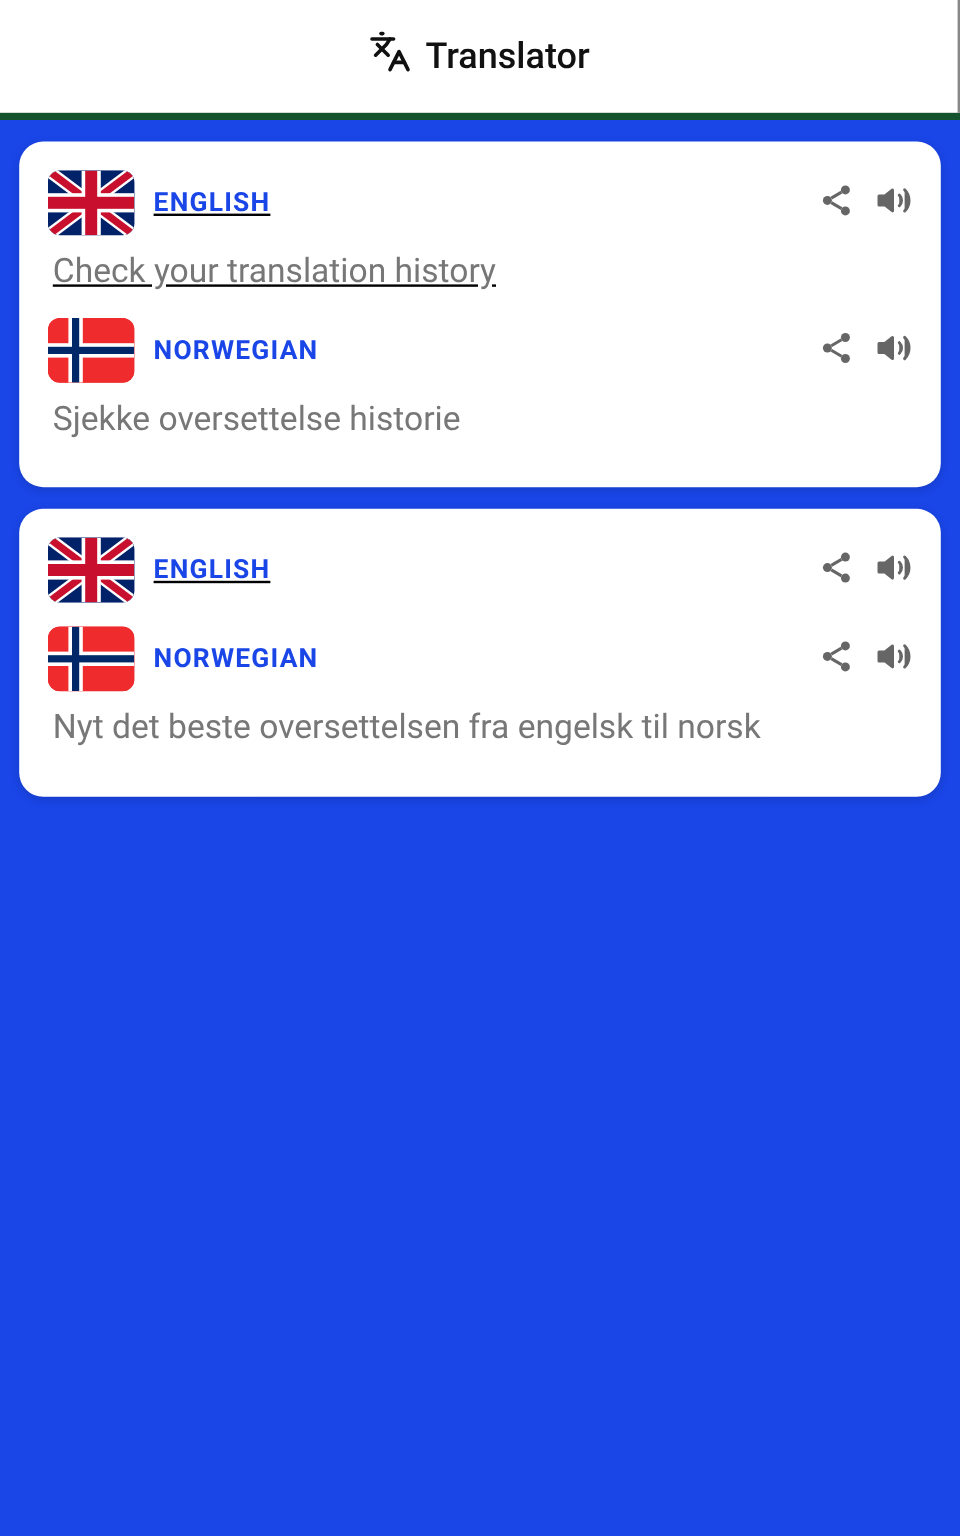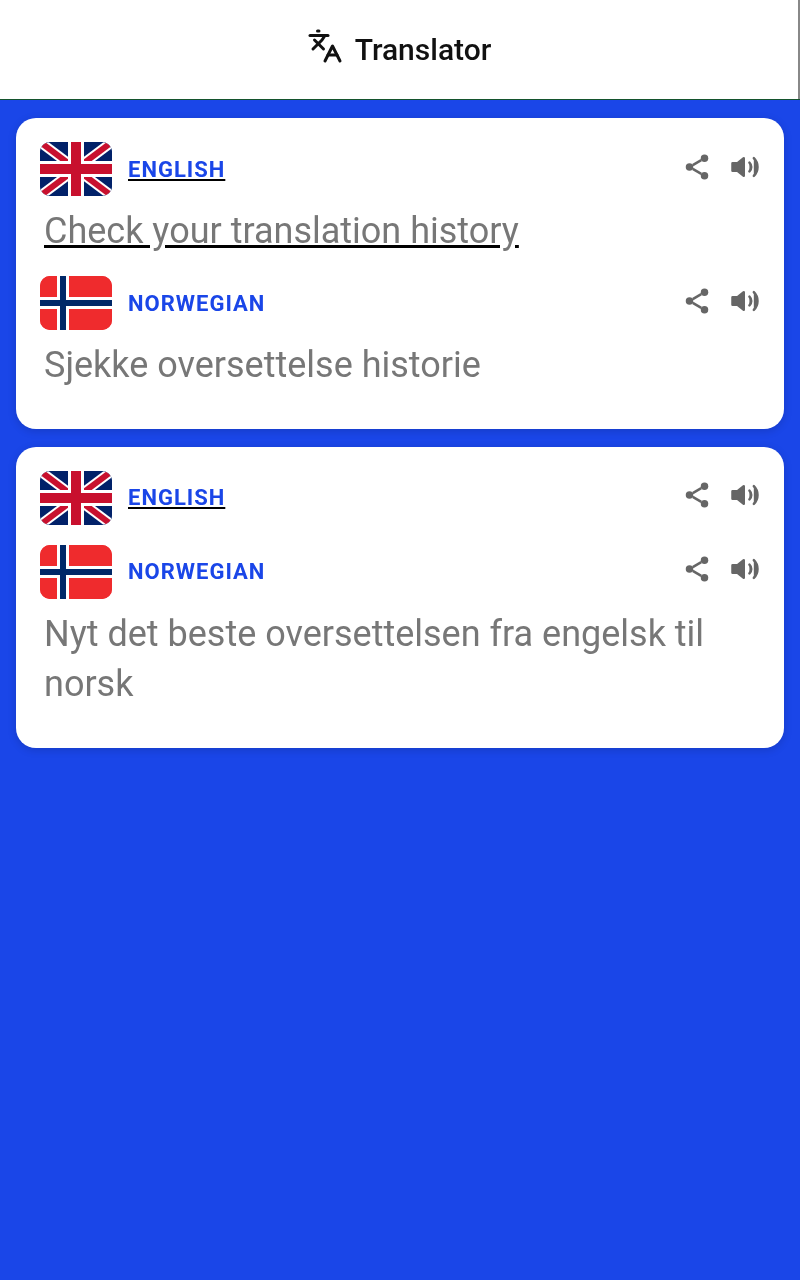--- a/index.html
+++ b/index.html
@@ -11,21 +11,21 @@
       font-family: -apple-system, BlinkMacSystemFont, 'Segoe UI', Roboto, sans-serif;
       background: #fff;
       overflow-x: hidden;
     }
 
     
     .header {
       display: flex;
       align-items: stretch;
       height: 100px;
-      border-bottom: 1px solid #14532d;
+      border-bottom: 6px solid #14532d;
       background: #fff;
     }
 
     .header-tab {
       flex: 1;
       display: flex;
       align-items: center;
       justify-content: center;
       gap: 12px;
       cursor: pointer;
@@ -118,21 +118,21 @@
     }
 
     .icon-btn {
       cursor: pointer;
       color: #666;
       font-size: 28px;
       line-height: 1;
     }
 
     .translation-text {
-      font-size: 36px;
+      font-size: 28px;
       color: #777;
       line-height: 1.4;
       margin-top: 8px;
       margin-left: 0;
       padding-left: 4px;
     }
 
     .lang-section {
       margin-bottom: 10px;
     }

